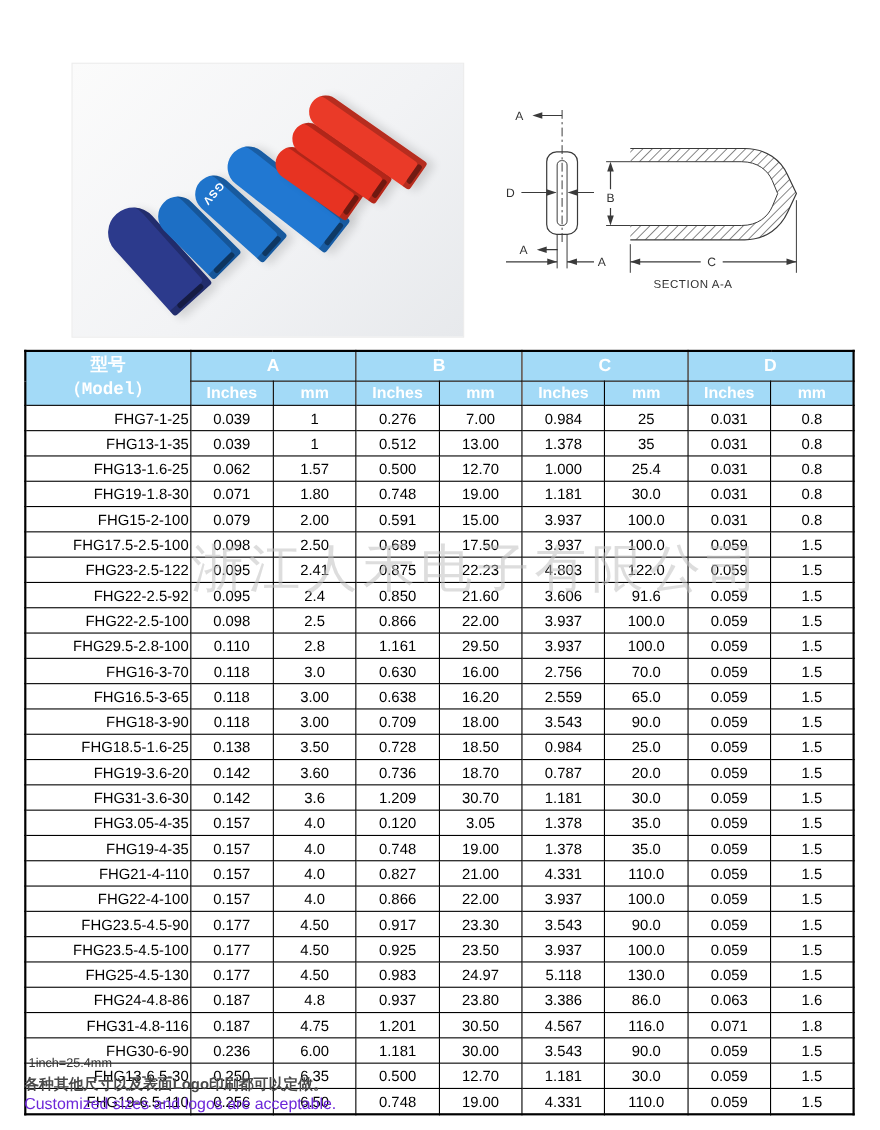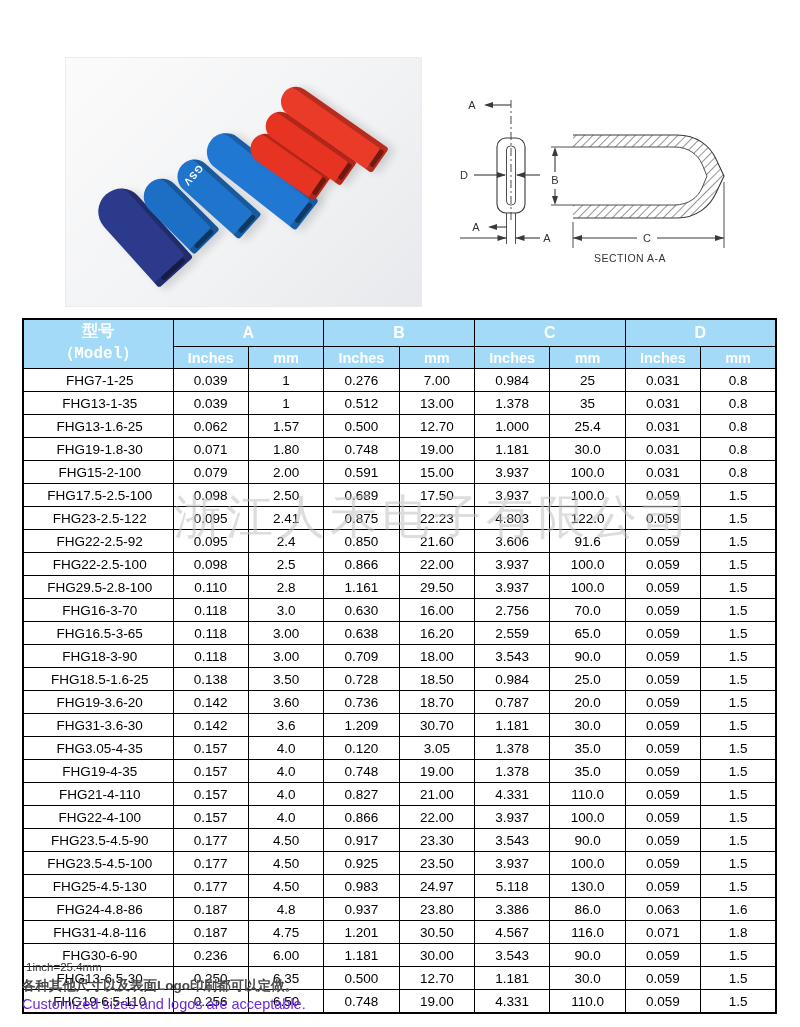--- a/index.html
+++ b/index.html
@@ -41,21 +41,21 @@
     position:absolute; left:22px; top:318px; width:755px;
     border-collapse:collapse; table-layout:fixed;
     border:2px solid #000;
   }
   .spec th, .spec td { border:1px solid #000; overflow:hidden; white-space:nowrap; }
   .spec thead th { background:var(--header-blue,#a3daf7); color:#fff; font-weight:bold; text-align:center; }
   .spec thead .grp { font-size:16px; height:24px; }
   .spec thead .unit { font-size:14.5px; height:19px; }
   .model-head { font-size:16px; line-height:1.35;font-family:Liberation Mono, monospace; }
   .spec tbody td { height:20px; font-size:13.5px; color:#000; text-align:center; background:#fff; }
-  .spec tbody td.model { text-align:center; padding-left:4px;margin-top:16px; }
+  .spec tbody td.model { text-align:right; padding-left:4px;margin-top:16px; }
 
   
   .watermark {
     position:absolute; left:146px; top:486px; white-space:nowrap;
     font-size:47px; letter-spacing:5px; color:var(--watermark-gray,#c3c3c3);
     opacity:0.55; pointer-events:none; z-index:6;margin-left:28px;
   }
 
   
   .scale-note { position:absolute; left:26px; top:961px; font-size:11.5px; color:#333; }

